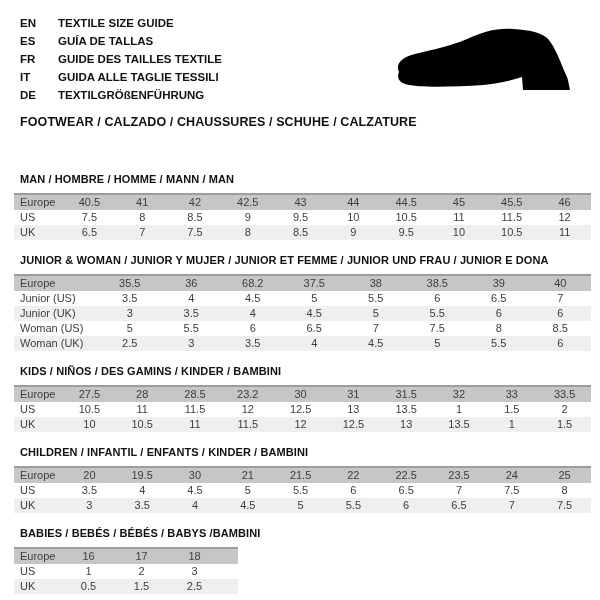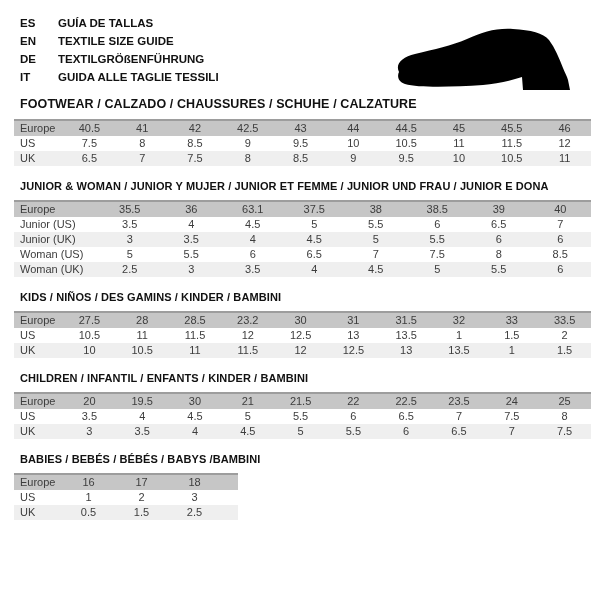--- a/index.html
+++ b/index.html
@@ -33,34 +33,38 @@
   .size-table tr:nth-child(2n+3){background:var(--alt-row-bg);padding-left:46px;}
 </style>
 </head>
 <body>
 
 <div class="page">
 
   <div class="top-header">
     <div id="lang-list" class="lang-list">
         <div class="lang-row">
+          <span class="lang-code">EN</span>
+          <span class="lang-label">TEXTILE SIZE GUIDE</span>
+        </div>
+        <div class="lang-row">
           <span class="lang-code">ES</span>
           <span class="lang-label">GUÍA DE TALLAS</span>
         </div>
         <div class="lang-row">
-          <span class="lang-code">EN</span>
-          <span class="lang-label">TEXTILE SIZE GUIDE</span>
+          <span class="lang-code">FR</span>
+          <span class="lang-label">GUIDE DES TAILLES TEXTILE</span>
+        </div>
+        <div class="lang-row">
+          <span class="lang-code">IT</span>
+          <span class="lang-label">GUIDA ALLE TAGLIE TESSILI</span>
         </div>
         <div class="lang-row">
           <span class="lang-code">DE</span>
           <span class="lang-label">TEXTILGRÖßENFÜHRUNG</span>
-        </div>
-        <div class="lang-row">
-          <span class="lang-code">IT</span>
-          <span class="lang-label">GUIDA ALLE TAGLIE TESSILI</span>
         </div>
       </div>
     <div class="shoe-wrap">
       <svg viewBox="0 0 192 78" preserveAspectRatio="xMidYMid meet" aria-hidden="true">
         <path fill="currentColor" style="color:var(--shoe)" d="M6,46
           C2,38 9,31 22,28
           C42,23 58,20 74,13
           C90,6 102,2 120,3
           C138,4 150,7 156,14
           C162,22 166,32 170,42
@@ -72,20 +76,21 @@
           C60,61 26,62 12,58
           C5,56 4,50 6,46 Z"></path>
       </svg>
     </div>
   </div>
 
   <div class="category-title">FOOTWEAR / CALZADO / CHAUSSURES / SCHUHE / CALZATURE</div>
 
   <div id="tables" class="tables-area">
       <section class="size-section first">
+        <h2 class="section-title">MAN / HOMBRE / HOMME / MANN / MAN</h2>
         <table class="size-table" style="width: 577px;">
           <colgroup>
             <col style="width: 49px;">
             <col style="width: 52.8px;">
             <col style="width: 52.8px;">
             <col style="width: 52.8px;">
             <col style="width: 52.8px;">
             <col style="width: 52.8px;">
             <col style="width: 52.8px;">
             <col style="width: 52.8px;">
@@ -148,21 +153,21 @@
             <col style="width: 61.5px;">
             <col style="width: 61.5px;">
             <col style="width: 61.5px;">
             <col style="width: 61.5px;">
           </colgroup>
           <tbody>
             <tr>
               <td class="row-label">Europe</td>
               <td class="cell">35.5</td>
               <td class="cell">36</td>
-              <td class="cell">63.1</td>
+              <td class="cell">68.2</td>
               <td class="cell">37.5</td>
               <td class="cell">38</td>
               <td class="cell">38.5</td>
               <td class="cell">39</td>
               <td class="cell">40</td>
             </tr>
             <tr>
               <td class="row-label">Junior (US)</td>
               <td class="cell">3.5</td>
               <td class="cell">4</td>

